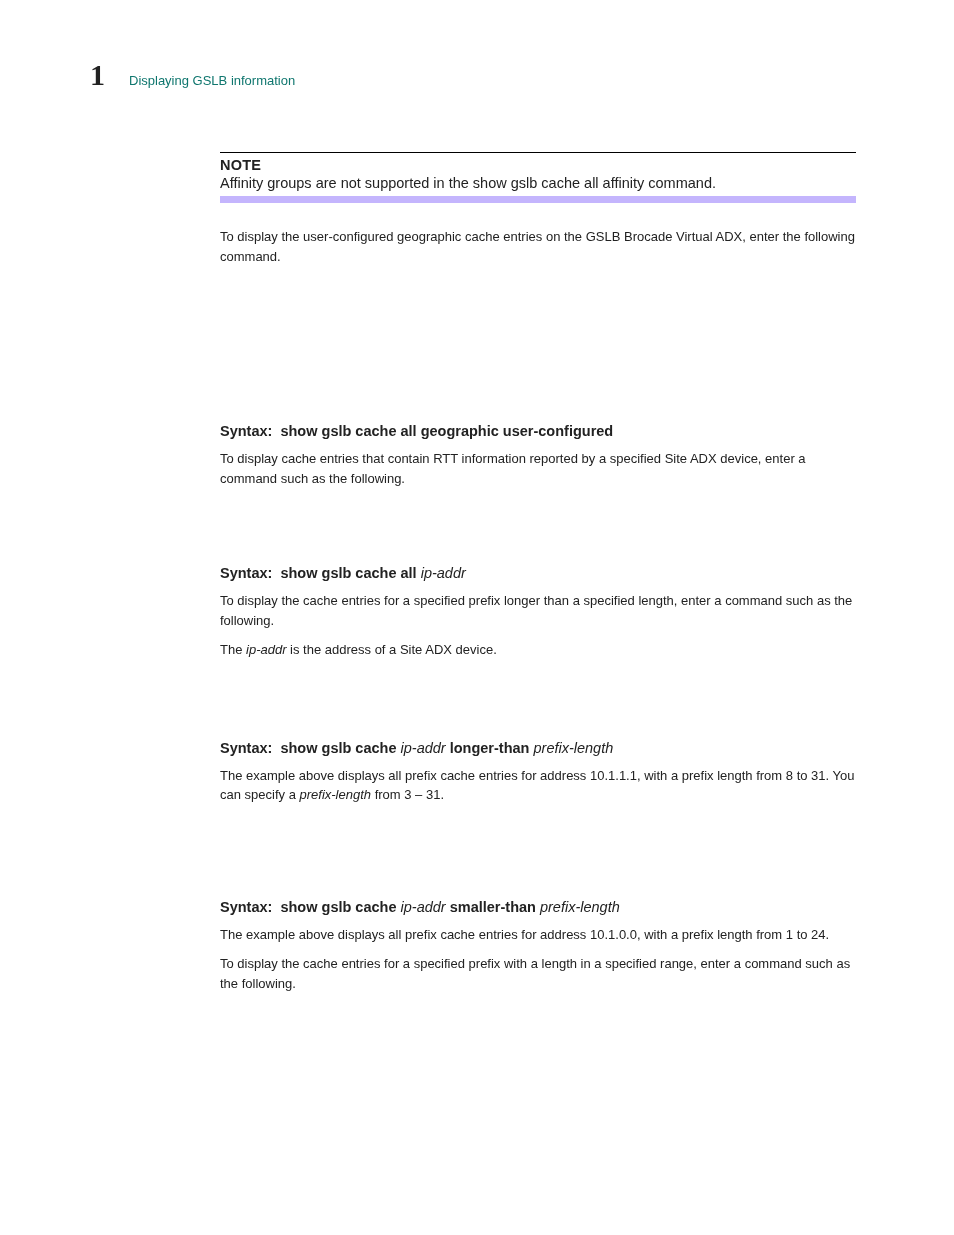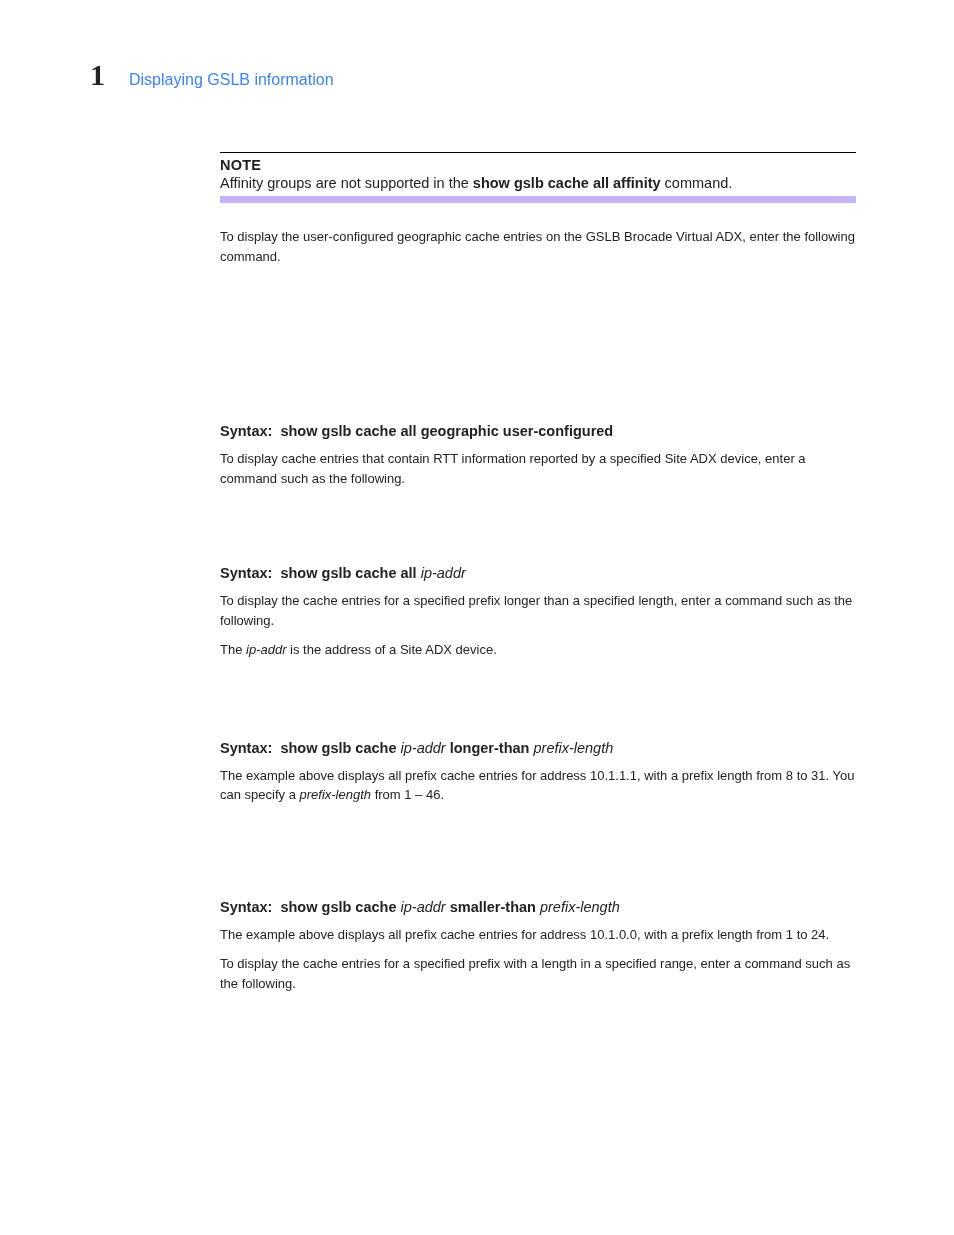--- a/index.html
+++ b/index.html
@@ -20,42 +20,42 @@
     align-items: baseline;
     margin-bottom: 60px;
   }
   .chapter-num {
     font-family: Georgia, "Times New Roman", serif;
     font-size: 30px;
     font-weight: bold;
     margin-right: 24px;
   }
   .section-title {
-    font-size: 16px;
-    color: #3b82f6;
+    font-size: 13px;
+    color: #0f766e;
   }
   .content {
     margin-left: 130px;
   }
   .note-block {
     border-top: 1.5px solid #000;
     border-bottom: 7px solid #c4b5fd;
     padding: 4px 0 2px 0;
     margin-bottom: 24px;
   }
   .note-label {
     font-weight: bold;
     font-size: 14.5px;
     letter-spacing: 0.2px;
   }
   .note-text {
     font-size: 14.5px;
     line-height: 1.45;
   }
-  .bold { font-weight: bold; }
+  .bold { font-weight: normal; }
   .italic { font-style: italic; }
   .syntax {
     font-size: 14.5px;
     font-weight: bold;
     margin-top: 22px;
     margin-bottom: 10px;
   }
   .syntax .plain-italic {
     font-weight: normal;
     font-style: italic;
@@ -110,21 +110,21 @@
       <span>The </span><span class="italic">ip-addr</span><span> is the address of a Site ADX device.</span>
     </div>
 
     <div class="block-gap-sm"></div>
 
     <div class="syntax">
       <span>Syntax:</span>&nbsp;
       <span>show gslb cache </span><span class="plain-italic">ip-addr</span><span> longer-than </span><span class="plain-italic">prefix-length</span>
     </div>
     <div class="body-text">
-      <span>The example above displays all prefix cache entries for address 10.1.1.1, with a prefix length from 8 to 31. You can specify a </span><span class="italic">prefix-length</span><span> from 1 – 46.</span>
+      <span>The example above displays all prefix cache entries for address 10.1.1.1, with a prefix length from 8 to 31. You can specify a </span><span class="italic">prefix-length</span><span> from 3 – 31.</span>
     </div>
 
     <div class="block-gap-xl"></div>
 
     <div class="syntax">
       <span>Syntax:</span>&nbsp;
       <span>show gslb cache </span><span class="plain-italic">ip-addr</span><span> smaller-than </span><span class="plain-italic">prefix-length</span>
     </div>
     <div class="body-text">The example above displays all prefix cache entries for address 10.1.0.0, with a prefix length from 1 to 24.</div>
     <div class="body-text">To display the cache entries for a specified prefix with a length in a specified range, enter a command such as the following.</div>

